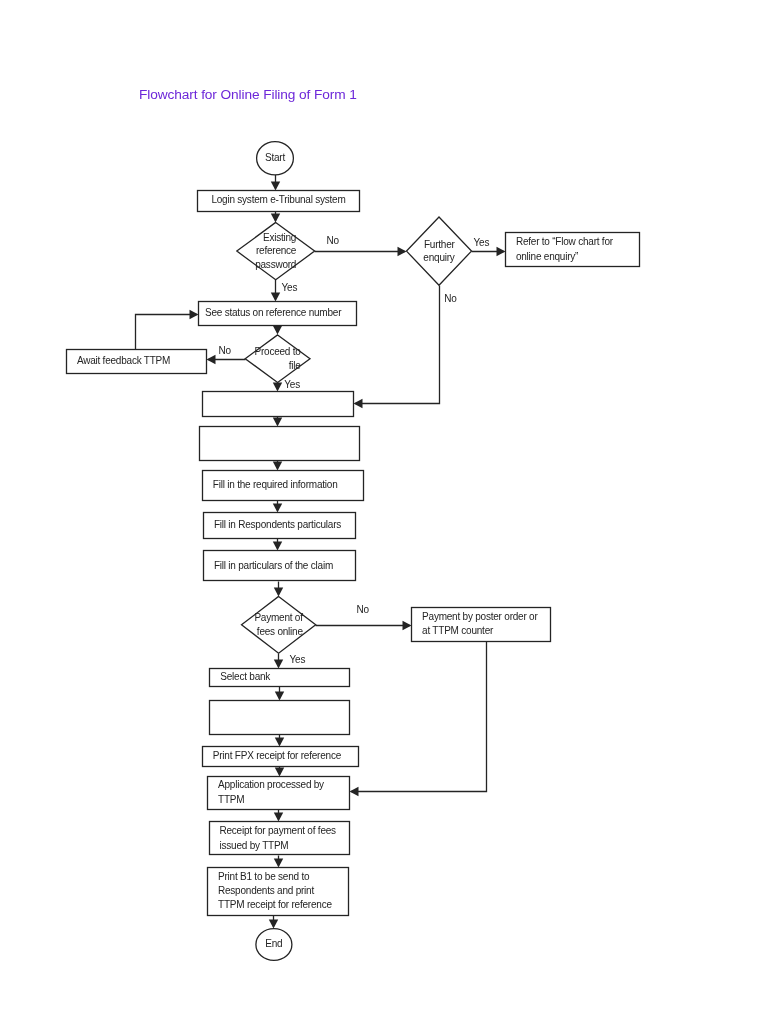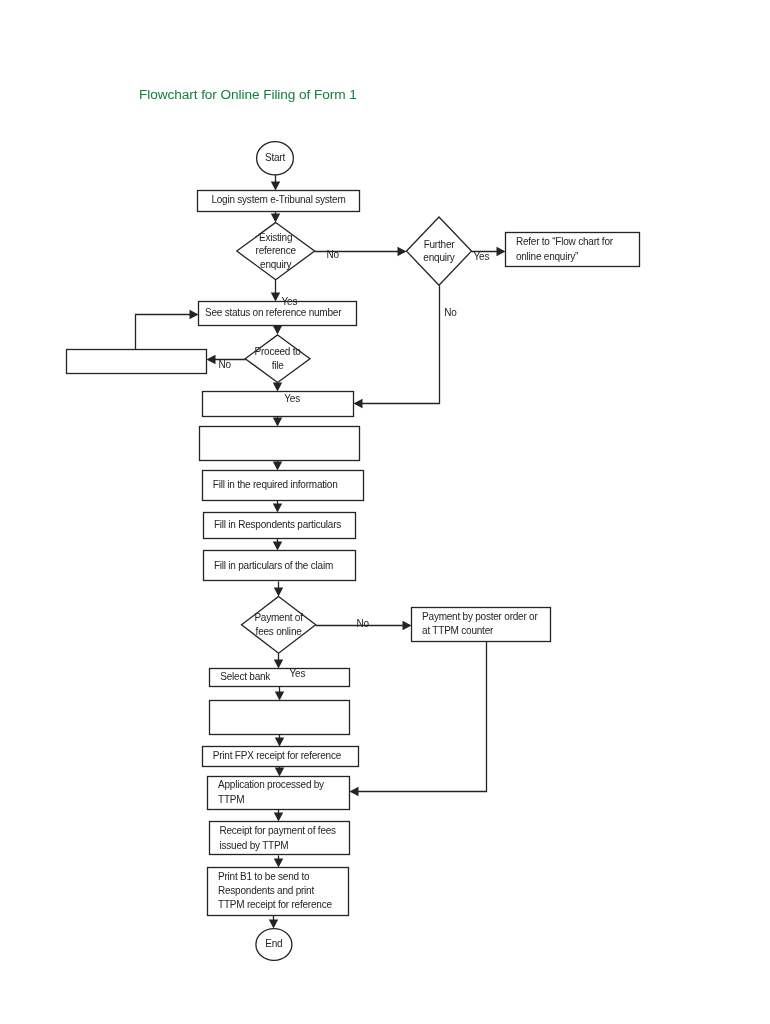--- a/index.html
+++ b/index.html
@@ -7,34 +7,34 @@
     width: 770px; height: 1024px;
     background: #ffffff;
     font-family: "Liberation Sans", "DejaVu Sans", sans-serif;
     -webkit-font-smoothing: antialiased;
   }
   .page { position: relative; width: 770px; height: 1024px; background: #ffffff; overflow: hidden; }
   .layer { position: absolute; left: 0; top: 0; }
   .title {
     position: absolute; left: 139px; top: 87px;
     font-size: 13.7px; line-height: 16px; letter-spacing: -0.1px;
-    color: #15803d; white-space: nowrap;
+    color: #6d28d9; white-space: nowrap;
   }
   .boxlabel {
     position: absolute; display: flex; align-items: center;
     font-size: 10px; line-height: 14.4px; letter-spacing: -0.22px;
     color: #242424; white-space: pre-line;
     padding-left: 10.5px; padding-right: 4px; box-sizing: border-box;
   }
-  .boxlabel.center { justify-content: center; text-align: center; padding-left: 0; padding-right: 0; }
+  .boxlabel.center { justify-content: center; text-align: right; padding-left: 0; padding-right: 0; }
   .boxlabel.diamond { line-height: 13.5px; }
   .boxlabel.tight { padding-left: 7px; }
   .edgelabel {
     position: absolute; font-size: 10px; line-height: 13px; letter-spacing: -0.2px;
-    color: #242424; white-space: nowrap; margin-top: 14px;
+    color: #242424; white-space: nowrap;
   }
 </style>
 </head>
 <body>
 
 <div class="page">
   <svg class="layer" width="770" height="1024" viewBox="0 0 770 1024" aria-hidden="true">
   <polyline points="275.5,174.5 275.5,188.5" fill="none" stroke="#242424" stroke-width="1.3"></polyline>
   <polygon points="275.5,190.5 270.8,181.5 280.2,181.5" fill="#242424"></polygon>
   <polyline points="275.5,210.5 275.5,220.5" fill="none" stroke="#242424" stroke-width="1.3"></polyline>
@@ -104,37 +104,38 @@
   <polygon points="277.6,334.9 310,358.7 277.6,382.5 245.2,358.7" fill="#ffffff" stroke="#242424" stroke-width="1.3"></polygon>
   <polygon points="278.6,596.4 315.7,624.8 278.6,653.2 241.5,624.8" fill="#ffffff" stroke="#242424" stroke-width="1.3"></polygon>
   <ellipse cx="275" cy="158.3" rx="18.4" ry="16.6" fill="#ffffff" stroke="#242424" stroke-width="1.3"></ellipse>
   <ellipse cx="273.9" cy="944.5" rx="18" ry="15.9" fill="#ffffff" stroke="#242424" stroke-width="1.3"></ellipse>
 </svg>
   <div class="title">Flowchart for Online Filing of Form 1</div>
 <div class="boxlabel center" style="left:197.7px;top:190px;width:161.6px;height:20.7px">Login system e-Tribunal system</div>
 <div class="boxlabel tight" style="left:198px;top:301.2px;width:157.5px;height:24.1px">See status on reference number</div>
 <div class="boxlabel" style="left:505.4px;top:232.6px;width:133.6px;height:33.9px">Refer to “Flow chart for
 online enquiry”</div>
+<div class="boxlabel" style="left:66.4px;top:349.5px;width:139.9px;height:23.6px">Await feedback TTPM</div>
 <div class="boxlabel" style="left:202.3px;top:470.9px;width:161.1px;height:29.6px">Fill in the required information</div>
 <div class="boxlabel" style="left:203.4px;top:512.5px;width:152.3px;height:25.9px">Fill in Respondents particulars</div>
 <div class="boxlabel" style="left:203.4px;top:550.9px;width:151.6px;height:30.1px">Fill in particulars of the claim</div>
 <div class="boxlabel" style="left:411.6px;top:607.4px;width:139.1px;height:33.9px">Payment by poster order or
 at TTPM counter</div>
 <div class="boxlabel" style="left:209.8px;top:668.4px;width:139.7px;height:18.5px">Select bank</div>
 <div class="boxlabel" style="left:202.3px;top:746.5px;width:156px;height:19.5px">Print FPX receipt for reference</div>
 <div class="boxlabel" style="left:207.5px;top:776.2px;width:141.9px;height:33.3px">Application processed by
 TTPM</div>
 <div class="boxlabel" style="left:209px;top:821.9px;width:140.4px;height:33.3px">Receipt for payment of fees
 issued by TTPM</div>
 <div class="boxlabel" style="left:207.5px;top:867.1px;width:141.3px;height:48.3px">Print B1 to be send to
 Respondents and print
 TTPM receipt for reference</div>
 <div class="boxlabel center diamond" style="left:236.8px;top:222.4px;width:77.8px;height:57.4px">Existing
 reference
-enquiry</div>
+password</div>
 <div class="boxlabel center diamond" style="left:406.5px;top:217px;width:65px;height:68.2px">Further
 enquiry</div>
 <div class="boxlabel center diamond" style="left:245.2px;top:334.9px;width:64.8px;height:47.6px">Proceed to
 file</div>
 <div class="boxlabel center diamond" style="left:241.5px;top:596.4px;width:74.2px;height:56.8px">Payment of
 fees online</div>
 <div class="boxlabel center" style="left:256.6px;top:141.7px;width:36.8px;height:33.2px">Start</div>
 <div class="boxlabel center" style="left:255.9px;top:928.6px;width:36px;height:31.8px">End</div>
 <div class="edgelabel" style="left:326.5px;top:233.6px">No</div>
 <div class="edgelabel" style="left:281.5px;top:280.5px">Yes</div>

